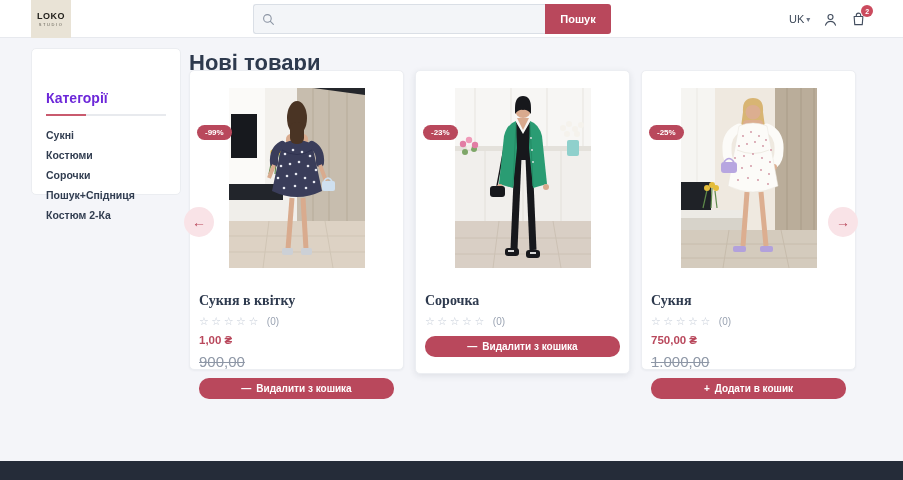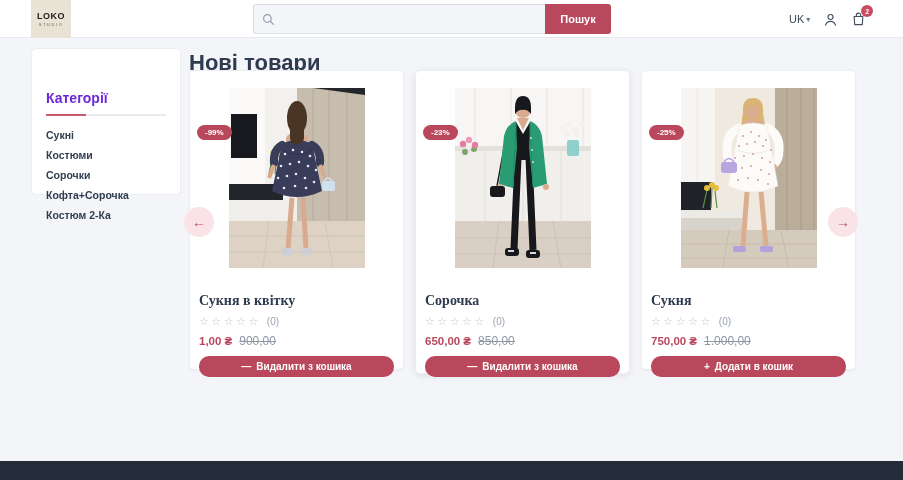--- a/index.html
+++ b/index.html
@@ -37,23 +37,23 @@
   .card { position:absolute; top:70px; width:215px; height:300px; background:#fff; border:1px solid #eceef2; border-radius:5px; box-shadow:0 1px 2px rgba(40,50,70,.05); }
   .card.c0 { left:189px; } .card.c1 { left:415px; height:304px; box-shadow:0 2px 6px rgba(40,50,70,.10); } .card.c2 { left:641px; }
   .badge { position:absolute; top:7px; left:7px; background:#b9485c; color:#fff; font-size:8px; font-weight:bold; padding:3px 8px; border-radius:9px; z-index:2;margin-top:47px; }
   .photo { width:136px; height:180px; margin:17px auto 0; overflow:hidden; background:#f2f0ec; cursor:pointer; }
   .photo svg { display:block; }
   .info { padding:0 9px; }
   .ptitle { margin-top:25px; font-size:14px; font-weight:bold; color:#2e3a4e; cursor:pointer;font-family:Liberation Serif, serif; }
   .stars-row { margin-top:6px; display:flex; align-items:center; gap:6px; }
   .stars { font-size:11px; letter-spacing:2.5px; color:#c6cdd8; }
   .rcount { font-size:10px; color:#9aa3b2; }
-  .price-row { margin-top:6px; display:flex; align-items:baseline; gap:7px; }
+  .price-row { margin-top:6px; display:flex; align-items:baseline; gap:7px;flex-direction:column; }
   .price { font-size:11.5px; font-weight:bold; color:#b9485c; }
-  .old { font-size:12px; color:#8e97a6; text-decoration:line-through; }
+  .old { font-size:15px; color:#8e97a6; text-decoration:line-through; }
   .cart-btn { margin-top:8px; width:100%; height:21px; border:none; border-radius:10px; background:#b9485c; color:#fff; font-size:10px; font-weight:bold; display:flex; align-items:center; justify-content:center; gap:5px; cursor:pointer; font-family:inherit; }
   .nav-arrow { position:absolute; top:207px; width:30px; height:30px; border-radius:50%; background:#f9e3e7; color:#b9485c; display:flex; align-items:center; justify-content:center; font-size:14px; cursor:pointer; z-index:4; }
   .nav-left { left:184px; } .nav-right { left:828px; }
   .footer { position:absolute; left:0; right:0; bottom:0; height:19px; background:#252c39; }
 </style>
 </head>
 <body>
 
 <div class="header">
   <div class="logo">
@@ -93,21 +93,21 @@
   </div>
 </div>
 
 <aside class="sidebar">
   <div class="side-title">Категорії</div>
   <div class="side-divider"></div>
   <ul class="side-items">
     <li class="side-item">Сукні</li>
     <li class="side-item">Костюми</li>
     <li class="side-item">Сорочки</li>
-    <li class="side-item">Кофта+Сорочка</li>
+    <li class="side-item">Пошук+Спідниця</li>
     <li class="side-item">Костюм 2-Ка</li>
   </ul>
 </aside>
 
 <h1 class="page-title">Нові товари</h1>
 
 <article class="card c0">
   <span class="badge">-99%</span>
   <div class="photo">
     <svg width="136" height="180" viewBox="0 0 136 180">
@@ -254,24 +254,20 @@
       <rect x="35" y="98" width="15" height="11" rx="3" fill="#17181c"></rect>
       <circle cx="68" cy="22" r="8" fill="#d9aa8e"></circle>
       <path d="M60 20 Q60 8 68 8 Q76 8 76 20 L76 26 Q72 21 68 22 Q64 21 60 26 Z" fill="#17181c"></path>
     </svg>
   </div>
   <div class="info">
     <div class="ptitle">Сорочка</div>
     <div class="stars-row">
       <span class="stars">☆☆☆☆☆</span>
       <span class="rcount">(0)</span>
-    </div>
-    <div class="price-row">
-      <span class="price">650,00 ₴</span>
-      <span class="old">850,00</span>
     </div>
     <button class="cart-btn">
       <span>—</span>
       <span>Видалити з кошика</span>
     </button>
   </div>
 </article>
 
 <article class="card c2">
   <span class="badge">-25%</span>

